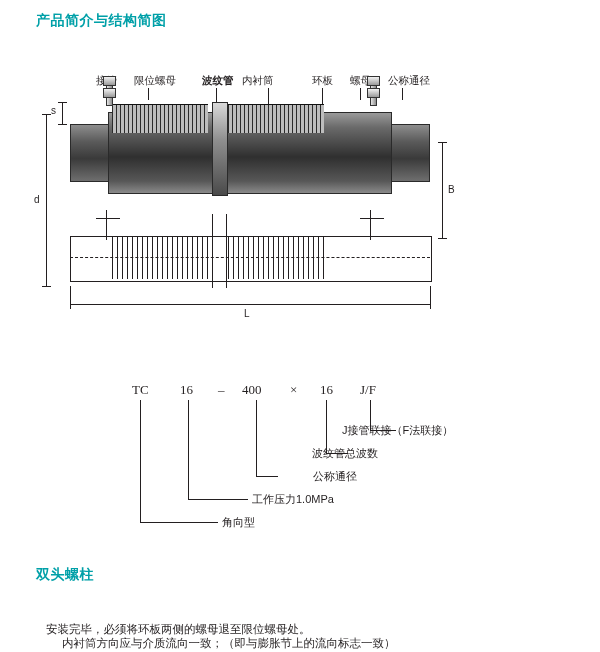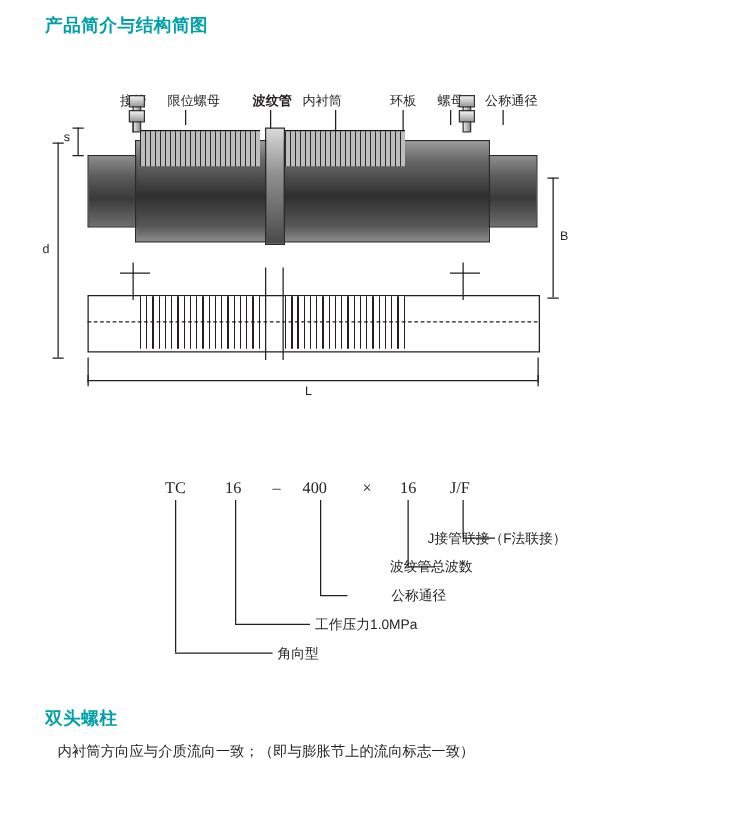--- a/index.html
+++ b/index.html
@@ -90,21 +90,21 @@
     font-family:"Liberation Serif","DejaVu Serif",serif;
   }
   .leg{
     position:absolute;font-size:11px;color:#231f20;white-space:nowrap;
   }
 
   
   .note{
     position:absolute;left:46px;font-size:11.5px;color:#231f20;white-space:nowrap;
   }
-  .note.n1{top:594px;}
+  .note.n1{top:636px;margin-left:16px;}
   .note.n2{top:622px;}
 </style>
 </head>
 <body>
 
 <div class="page">
 
   <div class="sec-title t1">产品简介与结构简图</div>
 
   <div class="fig1">
@@ -210,14 +210,15 @@
 
     <div class="leg" style="left:282px;top:41px;">J接管联接（F法联接）</div>
     <div class="leg" style="left:252px;top:64px;">波纹管总波数</div>
     <div class="leg" style="left:218px;top:87px;margin-left:35px;">公称通径</div>
     <div class="leg" style="left:192px;top:110px;">工作压力1.0MPa</div>
     <div class="leg" style="left:162px;top:133px;font-family:Liberation Mono, monospace;">角向型</div>
   </div>
 
   <div class="sec-title t3">双头螺柱</div>
   <div class="note n1">内衬筒方向应与介质流向一致；（即与膨胀节上的流向标志一致）</div>
+  <div class="note n2">安装完毕，必须将环板两侧的螺母退至限位螺母处。</div>
 
 </div>
 
 </body></html>

